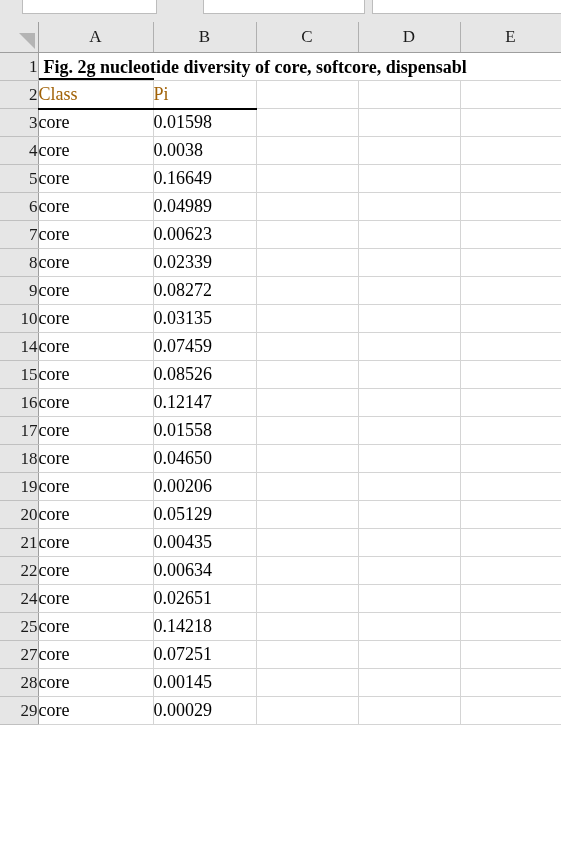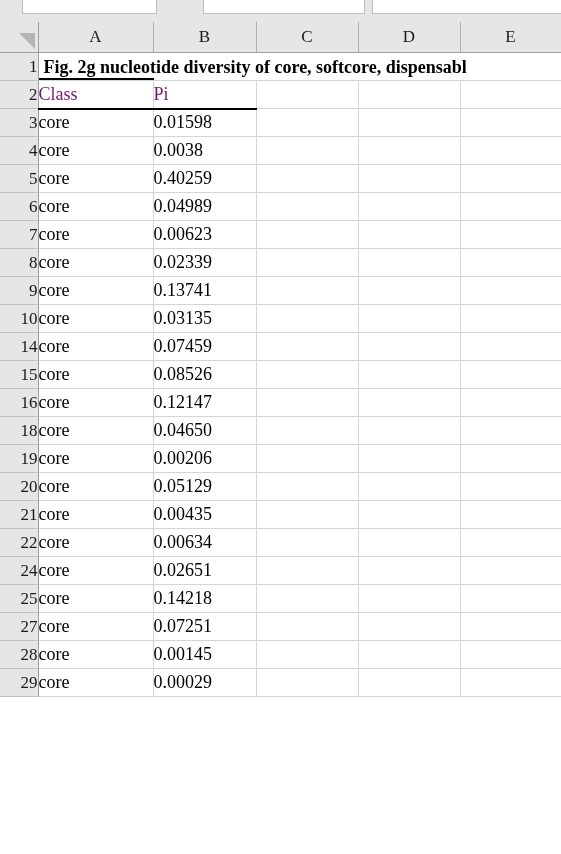--- a/index.html
+++ b/index.html
@@ -169,21 +169,21 @@
   .hdr-cell {
     height: 28px;
     background: #ffffff;
     border-right: 1px solid #d4d4d4;
     border-bottom: 2px solid #000000;
     vertical-align: middle;
     padding-left: 5px;
     box-sizing: border-box;
     font-family: "Liberation Serif", "DejaVu Serif", serif;
     font-size: 18px;
-    color: #701a75;
+    color: #a16207;
     white-space: nowrap;
   }
   .hdr-cell.plain {
     border-bottom: 1px solid #d4d4d4;
   }
 </style>
 </head>
 <body>
 
 <div id="app">
@@ -244,21 +244,21 @@
             <th class="row-head">4</th>
             <td class="cell">core</td>
             <td class="cell">0.0038</td>
             <td class="cell"></td>
             <td class="cell"></td>
             <td class="cell"></td>
           </tr>
           <tr>
             <th class="row-head">5</th>
             <td class="cell">core</td>
-            <td class="cell">0.40259</td>
+            <td class="cell">0.16649</td>
             <td class="cell"></td>
             <td class="cell"></td>
             <td class="cell"></td>
           </tr>
           <tr>
             <th class="row-head">6</th>
             <td class="cell">core</td>
             <td class="cell">0.04989</td>
             <td class="cell"></td>
             <td class="cell"></td>
@@ -276,21 +276,21 @@
             <th class="row-head">8</th>
             <td class="cell">core</td>
             <td class="cell">0.02339</td>
             <td class="cell"></td>
             <td class="cell"></td>
             <td class="cell"></td>
           </tr>
           <tr>
             <th class="row-head">9</th>
             <td class="cell">core</td>
-            <td class="cell">0.13741</td>
+            <td class="cell">0.08272</td>
             <td class="cell"></td>
             <td class="cell"></td>
             <td class="cell"></td>
           </tr>
           <tr>
             <th class="row-head">10</th>
             <td class="cell">core</td>
             <td class="cell">0.03135</td>
             <td class="cell"></td>
             <td class="cell"></td>
@@ -309,20 +309,28 @@
             <td class="cell">core</td>
             <td class="cell">0.08526</td>
             <td class="cell"></td>
             <td class="cell"></td>
             <td class="cell"></td>
           </tr>
           <tr>
             <th class="row-head">16</th>
             <td class="cell">core</td>
             <td class="cell">0.12147</td>
+            <td class="cell"></td>
+            <td class="cell"></td>
+            <td class="cell"></td>
+          </tr>
+          <tr>
+            <th class="row-head">17</th>
+            <td class="cell">core</td>
+            <td class="cell">0.01558</td>
             <td class="cell"></td>
             <td class="cell"></td>
             <td class="cell"></td>
           </tr>
           <tr>
             <th class="row-head">18</th>
             <td class="cell">core</td>
             <td class="cell">0.04650</td>
             <td class="cell"></td>
             <td class="cell"></td>

